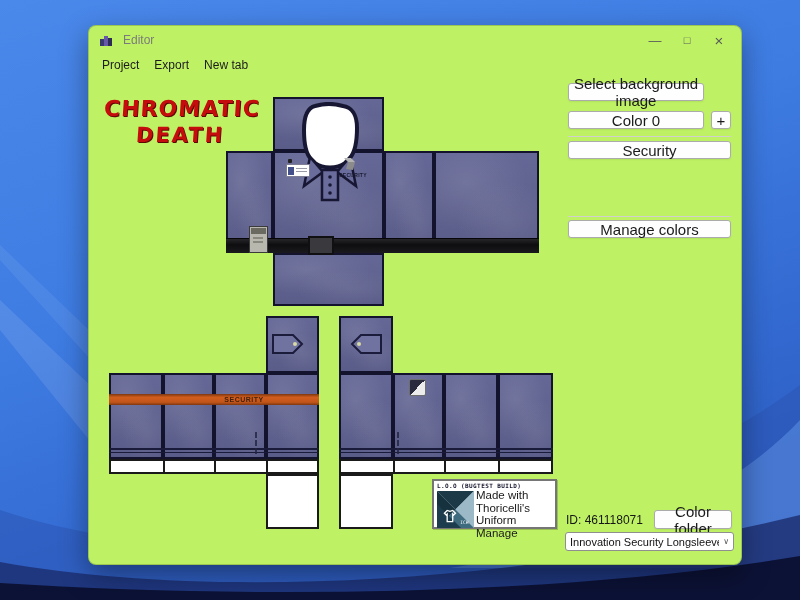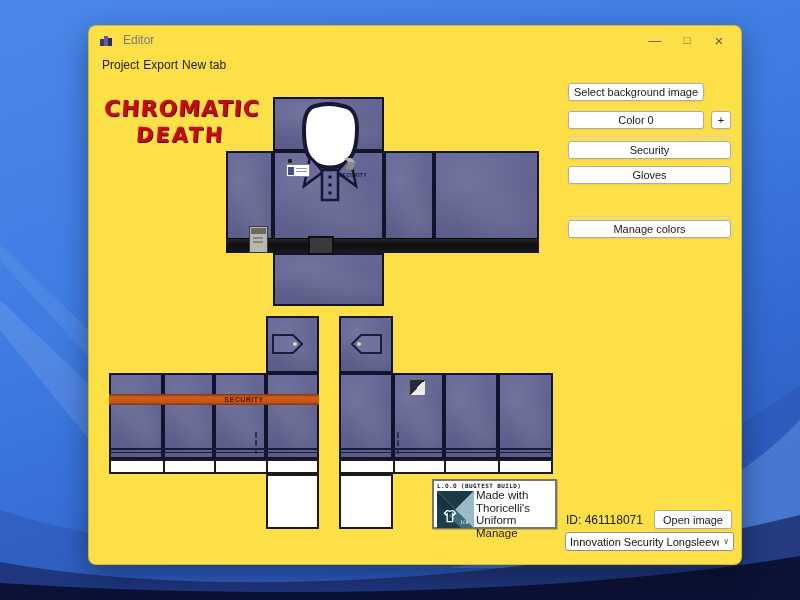--- a/index.html
+++ b/index.html
@@ -4,29 +4,29 @@
 <style>
   html,body{margin:0;padding:0;width:800px;height:600px;overflow:hidden;
     font-family:"Liberation Sans",sans-serif;}
   .abs{position:absolute;box-sizing:border-box;}
   
   #wallpaper{position:absolute;inset:0;
     background:linear-gradient(160deg,#4a88ea 0%,#3e7ce2 40%,#3268cf 70%,#2a57b8 100%);}
   #wallpaper svg{position:absolute;inset:0;}
   
   #win{position:absolute;left:88px;top:25px;width:652px;height:538px;
-    background:#fde047;border-radius:8px;border:1px solid rgba(0,0,0,.18);
+    background:#bef264;border-radius:8px;border:1px solid rgba(0,0,0,.18);
     box-shadow:0 10px 28px rgba(0,0,0,.38);}
   #titlebar{position:absolute;left:0;top:0;right:0;height:28px;display:flex;align-items:center;}
   #win-title{font-size:12px;color:#7b7b7b;margin-left:6px;}
   #controls{position:absolute;right:6px;top:0;height:28px;display:flex;}
   .ctrl{width:32px;height:28px;display:flex;align-items:center;justify-content:center;
     color:#5a5a5a;font-size:13px;}
   #menubar{position:absolute;left:0;top:28px;right:0;height:22px;display:flex;
-    padding-left:11px;align-items:center;}
+    gap:11px;padding-left:11px;align-items:center;}
   .menu-item{font-size:12px;color:#1c1c1c;padding:2px 2px;}
   
   .fabric{background-color:#6a6d9c;
     background-image:radial-gradient(60% 50% at 30% 30%,rgba(255,255,255,.10),transparent),
       radial-gradient(50% 40% at 70% 68%,rgba(255,255,255,.08),transparent),
       linear-gradient(180deg,rgba(18,18,48,.06),rgba(18,18,48,.18));
     border:2px solid #13132e;}
   .wpanel{background:#fff;border:2px solid #1a1a1a;}
   .vdiv{position:absolute;top:0;bottom:0;border-left:2px solid #1a1a1a;}
   .belt{background:linear-gradient(180deg,#26262a 0%,#0e0e10 40%,#1a1a1e 100%);
@@ -38,21 +38,21 @@
   .seam-mark{width:3px;border-left:2px dashed #23233f;opacity:.8;}
   
   #chromatic{left:8px;top:70px;width:168px;text-align:center;color:#c60d0d;
     font-family:"DejaVu Sans",sans-serif;font-weight:bold;transform:skewX(-4deg);
     text-shadow:1px 1px 0 #5e0505;line-height:26px;}
   #chromatic .l1{font-size:22px;letter-spacing:1px;}
   #chromatic .l2{font-size:21px;letter-spacing:2px;}
   .chest-label{position:absolute;font-size:5px;font-weight:bold;color:#181830;letter-spacing:.3px;}
   
   .btn{position:absolute;background:#fefefe;border:1px solid #ababab;border-radius:3px;
-    font-size:11px;color:#1a1a1a;display:flex;align-items:center;justify-content:center;
+    font-size:15px;color:#1a1a1a;display:flex;align-items:center;justify-content:center;
     box-shadow:0 1px 2px rgba(0,0,0,.07);padding:0;font-family:"Liberation Sans",sans-serif;}
   .hdiv{position:absolute;height:1px;background:#d2d0ce;}
   
   #id-text{left:477px;top:487px;font-size:12px;color:#161616;}
   #dropdown{left:476px;top:506px;width:169px;height:19px;background:#fff;
     border:1px solid #8f8f8f;border-radius:3px;display:flex;align-items:center;}
   #dropdown .val{font-size:11px;color:#111;white-space:nowrap;overflow:hidden;
     padding-left:4px;flex:1;}
   #dropdown .chev{font-size:8px;color:#555;padding:0 4px;}
   
@@ -213,24 +213,23 @@
       <div>Thoricelli's</div>
       <div>Uniform Manage</div>
     </div>
   </div>
 
   <button class="btn" style="left:479px;top:57px;width:136px;height:18px">Select background image</button>
   <button class="btn" style="left:479px;top:85px;width:136px;height:18px">Color 0</button>
   <button class="btn" style="left:622px;top:85px;width:20px;height:18px">+</button>
   <div class="hdiv" style="left:479px;top:110px;width:163px"></div>
   <button class="btn" style="left:479px;top:115px;width:163px;height:18px">Security</button>
-  <button class="btn" style="left:479px;top:140px;width:163px;height:18px">Gloves</button>
   <div class="hdiv" style="left:479px;top:190px;width:163px"></div>
   <button class="btn" style="left:479px;top:194px;width:163px;height:18px">Manage colors</button>
 
   <span id="id-text" class="abs">ID: 461118071</span>
-  <button class="btn" style="left:565px;top:484px;width:78px;height:19px">Open image</button>
+  <button class="btn" style="left:565px;top:484px;width:78px;height:19px">Color folder</button>
   <div id="dropdown" class="abs">
     <span class="val">Innovation Security Longsleeved Sl</span>
     <span class="chev">∨</span>
   </div>
 
 </div>
 
 </body></html>

